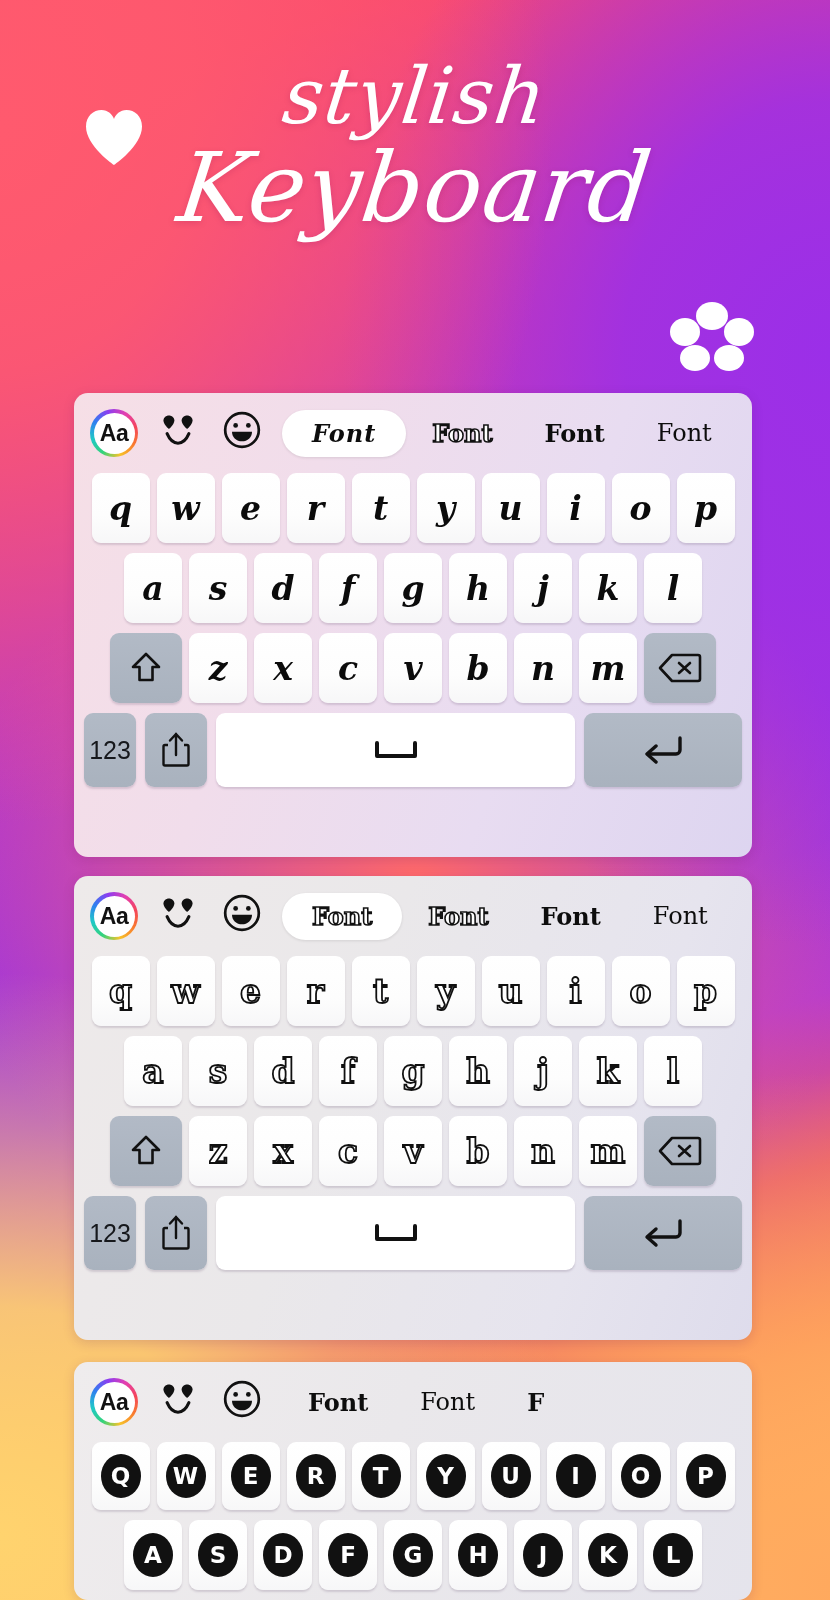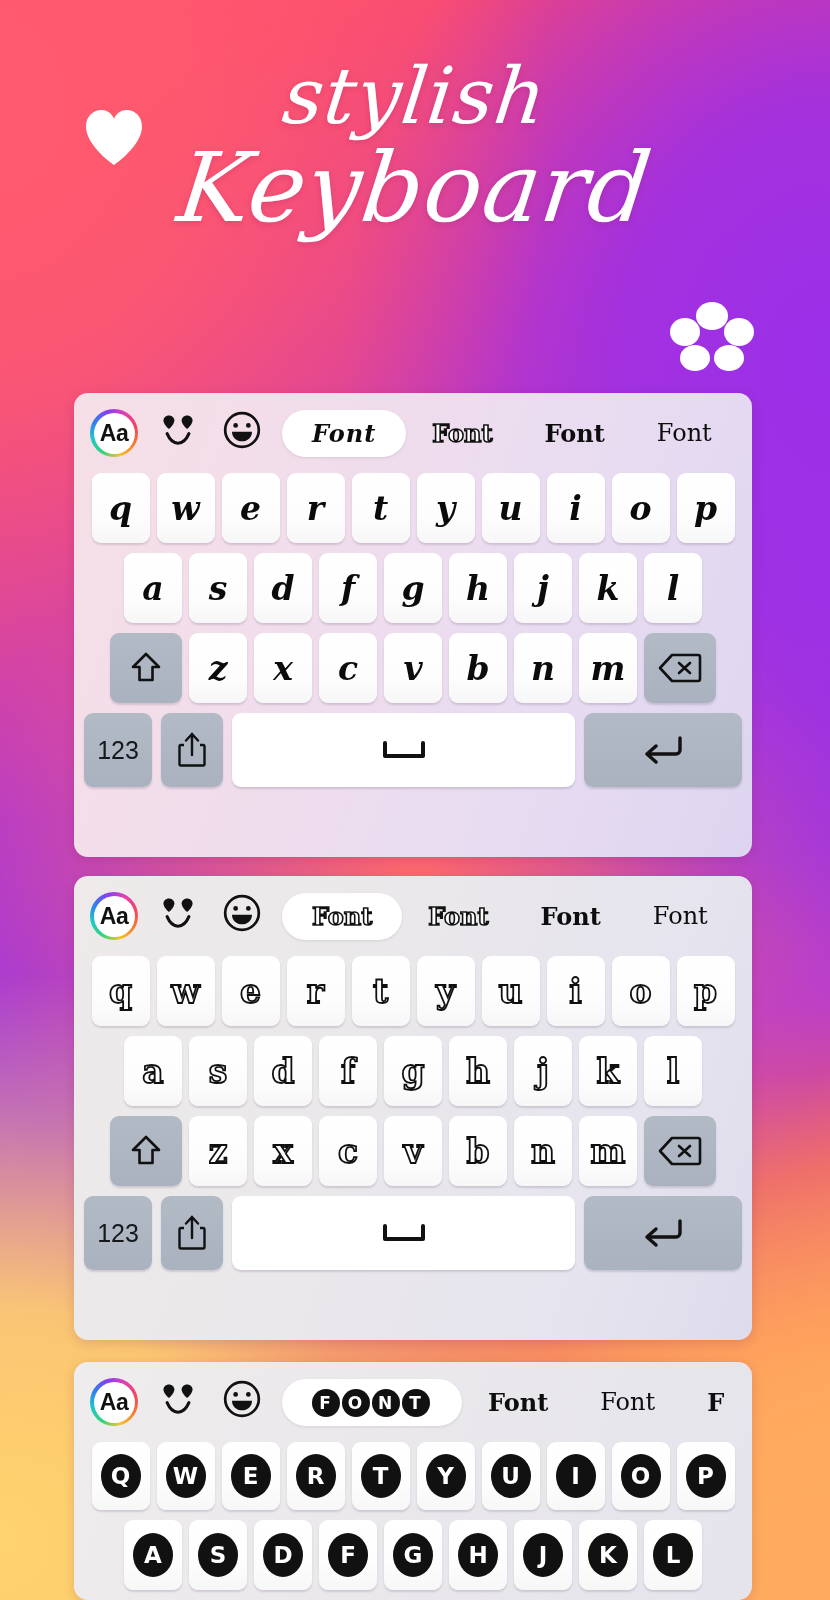--- a/index.html
+++ b/index.html
@@ -156,21 +156,21 @@
     background:linear-gradient(180deg,#ffffff 0%,#fdfdfd 60%,#f7f7f8 100%);
     border-radius:9px;
     box-shadow:0 2px 2px rgba(110,90,120,0.22);
     display:flex;align-items:center;justify-content:center;
     color:#0b0b0b;
     font-size:34px;
     line-height:1;
     user-select:none;
   }
   .key.mod{ width:72px; background:linear-gradient(180deg,#b2bac6 0%,#a9b2be 100%); }
-  .key.num{ width:68px; background:linear-gradient(180deg,#b2bac6 0%,#a9b2be 100%);
+  .key.num{ width:52px; background:linear-gradient(180deg,#b2bac6 0%,#a9b2be 100%);
             font-size:25px; font-family:"Liberation Sans",sans-serif; color:#16181c; }
   .key.share{ width:62px; background:linear-gradient(180deg,#b2bac6 0%,#a9b2be 100%); }
   .key.space{ flex:1 1 auto; width:auto; background:#fff; }
   .key.enter{ width:158px; background:linear-gradient(180deg,#b2bac6 0%,#a9b2be 100%); }
   .row.r4 .key{ height:74px; }
   .row.r3 .key.mod, .row.r3 .key.wide{ height:70px; }
 
   
   #kb1 .key.ltr{ font-family:"DejaVu Serif",serif; font-style:italic; font-weight:bold; font-size:33px; }
   #kb2 .key.ltr{ font-family:"DejaVu Serif",serif; font-weight:bold; font-size:33px;
@@ -422,23 +422,20 @@
     </div>
     <div class="emo">
       <svg class="ico" viewBox="0 0 44 44">
         <circle cx="22" cy="22" r="18.5" fill="none" stroke="#111" stroke-width="3"></circle>
         <circle cx="15" cy="17" r="2.6" fill="#111"></circle>
         <circle cx="29" cy="17" r="2.6" fill="#111"></circle>
         <path d="M11 24h22c0 6.5-4.9 10.5-11 10.5S11 30.5 11 24z" fill="#111"></path>
       </svg>
     </div>
     <div class="chips">
-      <div class="chip sel f-circ">
-        <i>F</i><i>O</i><i>N</i><i>T</i>
-      </div>
       <div class="chip f-bold">Font</div>
       <div class="chip f-serif">Font</div>
       <div class="chip f-bold">F</div>
     </div>
   </div>
 
   <div class="rows">
     <div class="row r1">
       <div class="key ltr">
           <em>Q</em>

